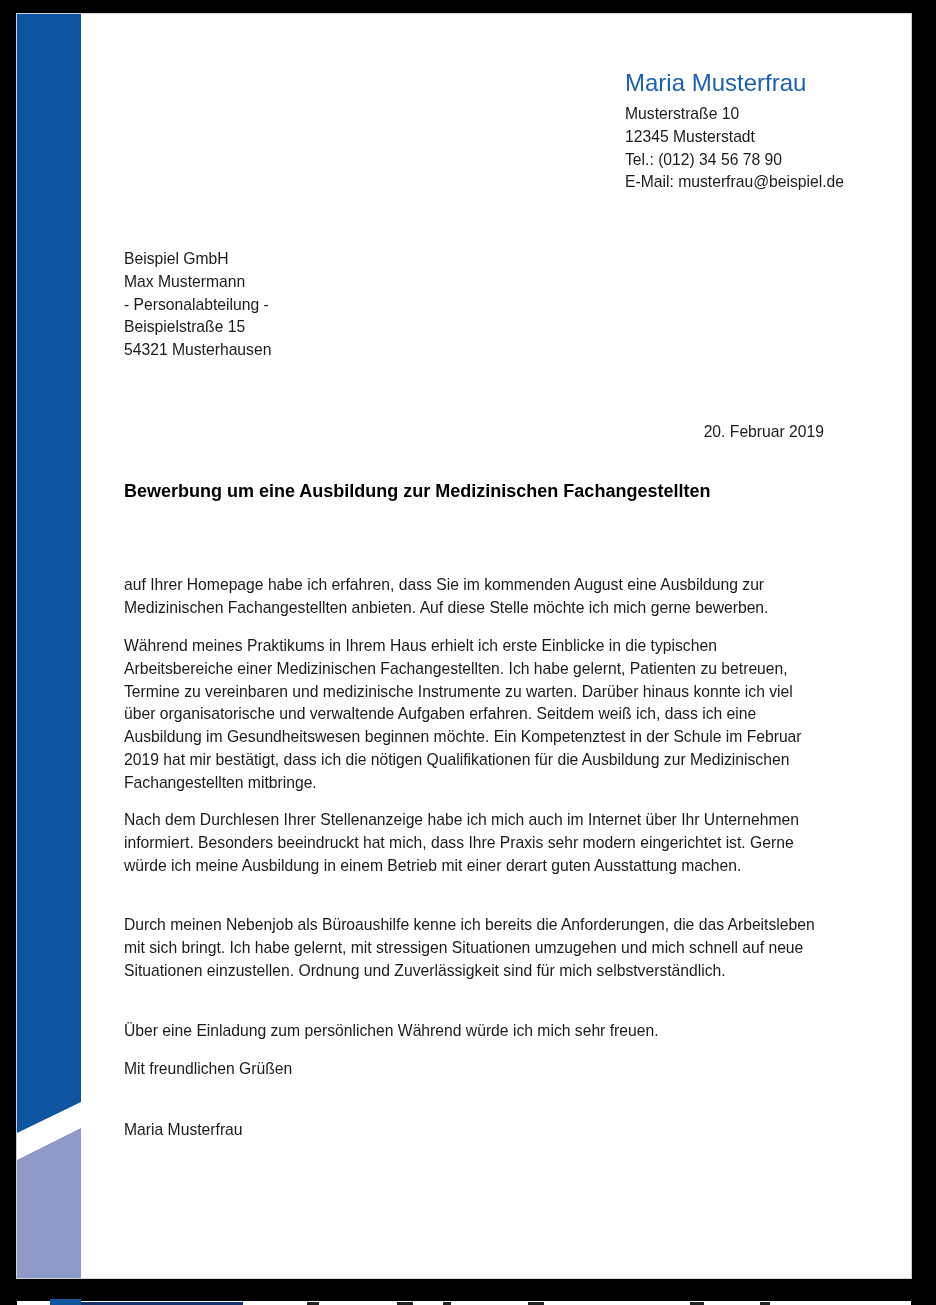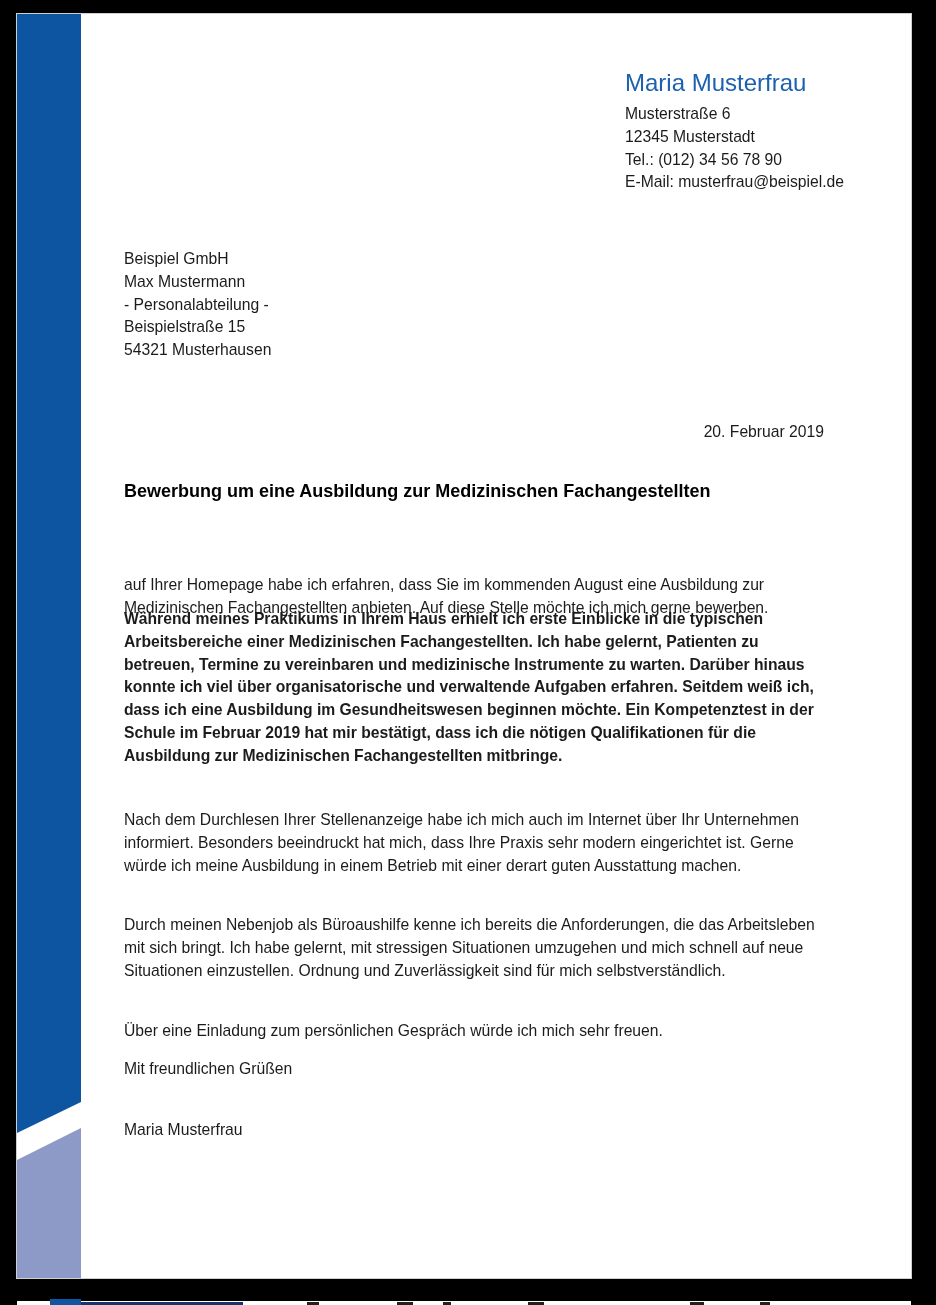--- a/index.html
+++ b/index.html
@@ -25,21 +25,21 @@
   .recipient { position:absolute; left:107px; top:234px; width:400px; }
 
   .date-row { position:absolute; left:107px; top:407px; width:700px; text-align:right; }
 
   .subject { position:absolute; left:107px; top:467px; width:704px;
              font-weight:700; font-size:18px; }
 
   .para { position:absolute; left:107px; width:704px; }
   .greeting  { top:523px; }
   .p1 { top:560px; }
-  .p2 { top:594px;font-weight:bold; }
+  .p2 { top:621px; }
   .p3 { top:795px; }
   .p4 { top:900px; }
   .p5 { top:1006px; }
   .closing   { top:1044px; }
   .signature { top:1105px; }
 
   
   .next-page-sliver { position:absolute; left:17px; top:1301px; width:894px; height:4px;
                       background:#fff; }
   .sliver-stripe { position:absolute; left:33px; top:-2px; width:31px; height:6px;
@@ -58,21 +58,21 @@
   <div class="page">
 
     <div class="stripe">
       <div class="stripe-dark"></div>
       <div class="stripe-light"></div>
     </div>
 
     <div class="sender">
       <div class="sender-name">Maria Musterfrau</div>
       <div class="sender-lines txt">
-        <div>Musterstraße 6</div>
+        <div>Musterstraße 10</div>
         <div>12345 Musterstadt</div>
         <div>Tel.: (012) 34 56 78 90</div>
         <div>E-Mail: musterfrau@beispiel.de</div>
       </div>
     </div>
 
     <div class="recipient txt">
       <div>Beispiel GmbH</div>
       <div>Max Mustermann</div>
       <div>- Personalabteilung -</div>
@@ -81,21 +81,21 @@
     </div>
 
     <div class="date-row txt">20. Februar 2019</div>
 
     <div class="subject">Bewerbung um eine Ausbildung zur Medizinischen Fachangestellten</div>
 
     <p class="para txt p1">auf Ihrer Homepage habe ich erfahren, dass Sie im kommenden August eine Ausbildung zur Medizinischen Fachangestellten anbieten. Auf diese Stelle möchte ich mich gerne bewerben.</p>
     <p class="para txt p2">Während meines Praktikums in Ihrem Haus erhielt ich erste Einblicke in die typischen Arbeitsbereiche einer Medizinischen Fachangestellten. Ich habe gelernt, Patienten zu betreuen, Termine zu vereinbaren und medizinische Instrumente zu warten. Darüber hinaus konnte ich viel über organisatorische und verwaltende Aufgaben erfahren. Seitdem weiß ich, dass ich eine Ausbildung im Gesundheitswesen beginnen möchte. Ein Kompetenztest in der Schule im Februar 2019 hat mir bestätigt, dass ich die nötigen Qualifikationen für die Ausbildung zur Medizinischen Fachangestellten mitbringe.</p>
     <p class="para txt p3">Nach dem Durchlesen Ihrer Stellenanzeige habe ich mich auch im Internet über Ihr Unternehmen informiert. Besonders beeindruckt hat mich, dass Ihre Praxis sehr modern eingerichtet ist. Gerne würde ich meine Ausbildung in einem Betrieb mit einer derart guten Ausstattung machen.</p>
     <p class="para txt p4">Durch meinen Nebenjob als Büroaushilfe kenne ich bereits die Anforderungen, die das Arbeitsleben mit sich bringt. Ich habe gelernt, mit stressigen Situationen umzugehen und mich schnell auf neue Situationen einzustellen. Ordnung und Zuverlässigkeit sind für mich selbstverständlich.</p>
-    <p class="para txt p5">Über eine Einladung zum persönlichen Gespräch würde ich mich sehr freuen.</p>
+    <p class="para txt p5">Über eine Einladung zum persönlichen Während würde ich mich sehr freuen.</p>
     <p class="para txt closing">Mit freundlichen Grüßen</p>
     <p class="para txt signature">Maria Musterfrau</p>
   </div>
 
   <div class="next-page-sliver">
     <div class="sliver-stripe"></div>
     <div class="sliver-bar"></div>
     <div class="frag f1"></div>
     <div class="frag f2"></div>
     <div class="frag f3"></div>

